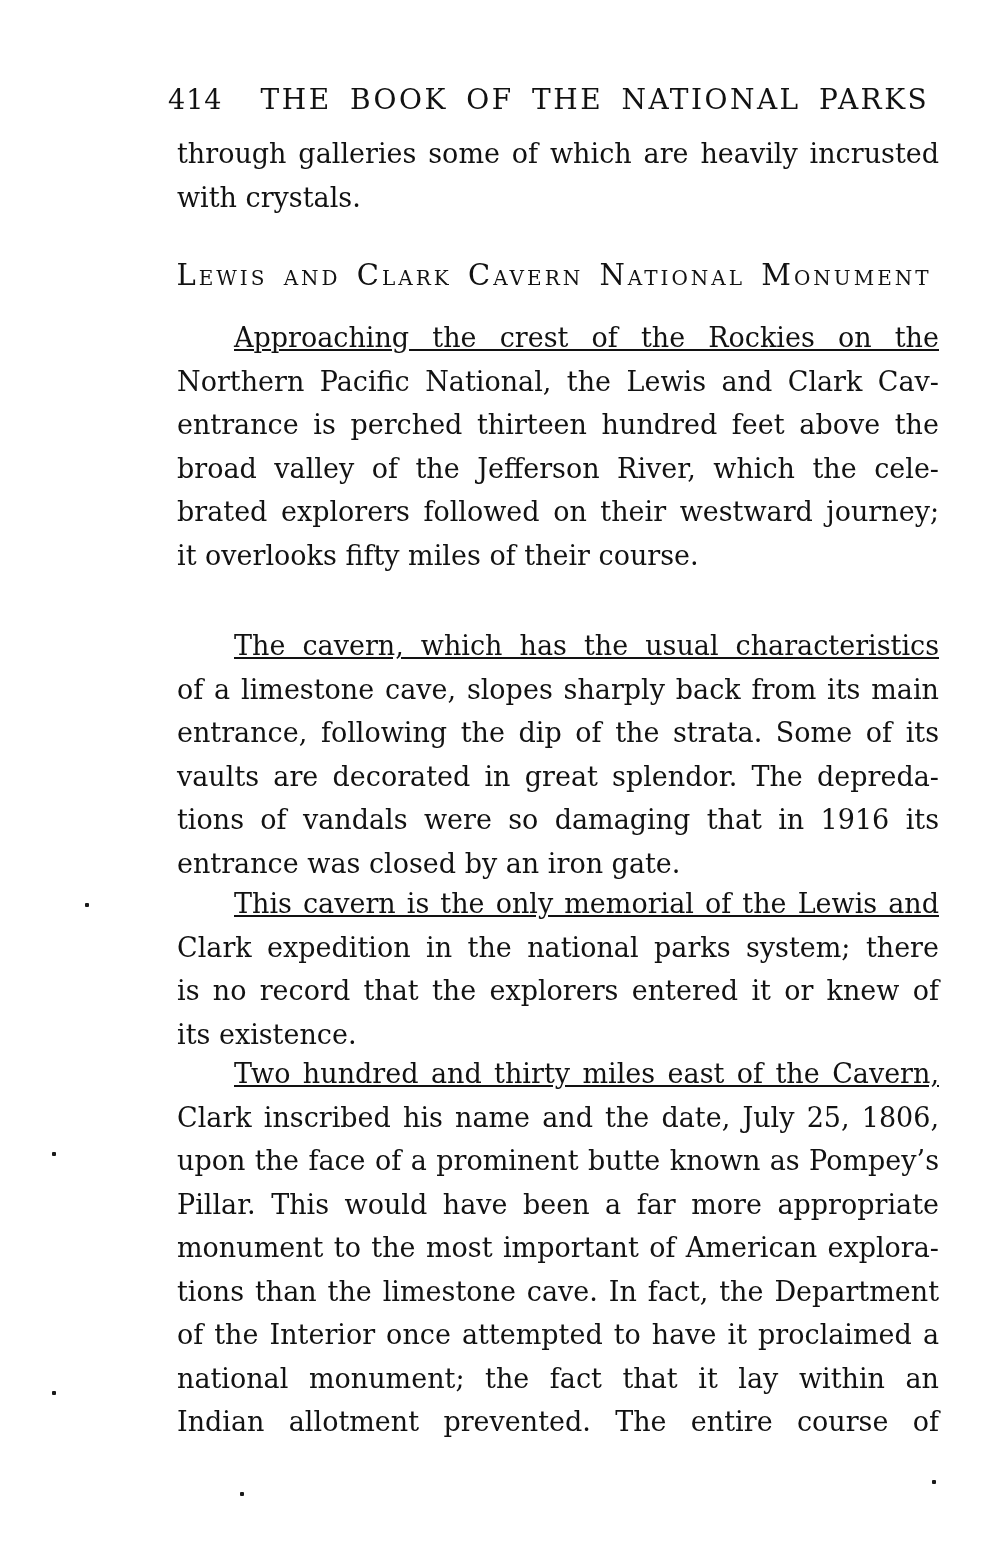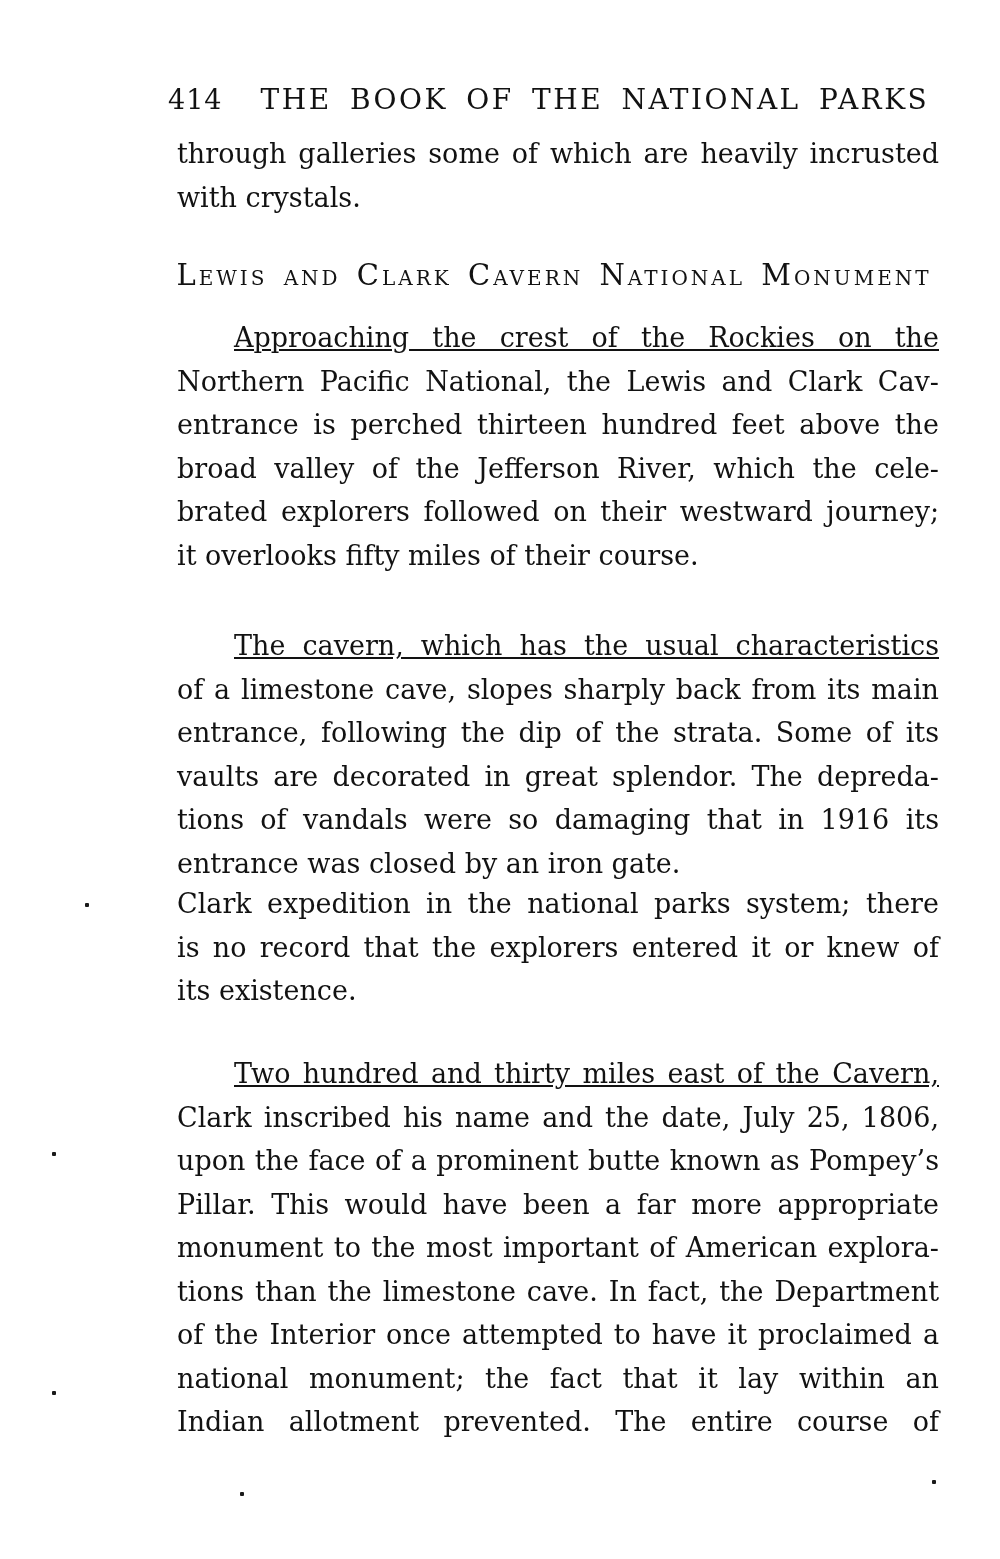--- a/index.html
+++ b/index.html
@@ -79,20 +79,21 @@
       </div>
       <div class="para p2">
         <div class="line indent">The cavern, which has the usual characteristics</div>
         <div class="line">of a limestone cave, slopes sharply back from its main</div>
         <div class="line">entrance, following the dip of the strata. Some of its</div>
         <div class="line">vaults are decorated in great splendor. The depreda-</div>
         <div class="line">tions of vandals were so damaging that in 1916 its</div>
         <div class="line endline">entrance was closed by an iron gate.</div>
       </div>
       <div class="para p3">
+        <div class="line indent">This cavern is the only memorial of the Lewis and</div>
         <div class="line">Clark expedition in the national parks system; there</div>
         <div class="line">is no record that the explorers entered it or knew of</div>
         <div class="line endline">its existence.</div>
       </div>
       <div class="para p4">
         <div class="line indent">Two hundred and thirty miles east of the Cavern,</div>
         <div class="line">Clark inscribed his name and the date, July 25, 1806,</div>
         <div class="line">upon the face of a prominent butte known as Pompey’s</div>
         <div class="line">Pillar. This would have been a far more appropriate</div>
         <div class="line">monument to the most important of American explora-</div>

